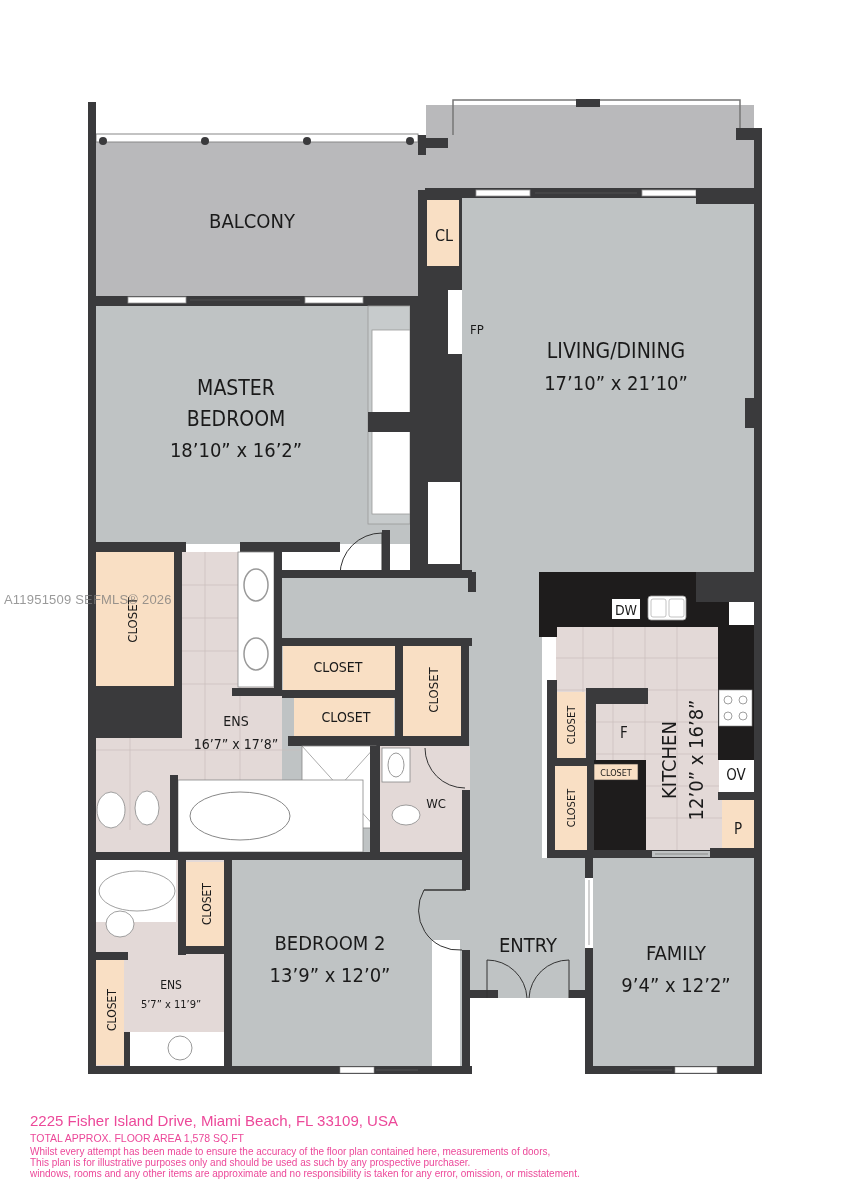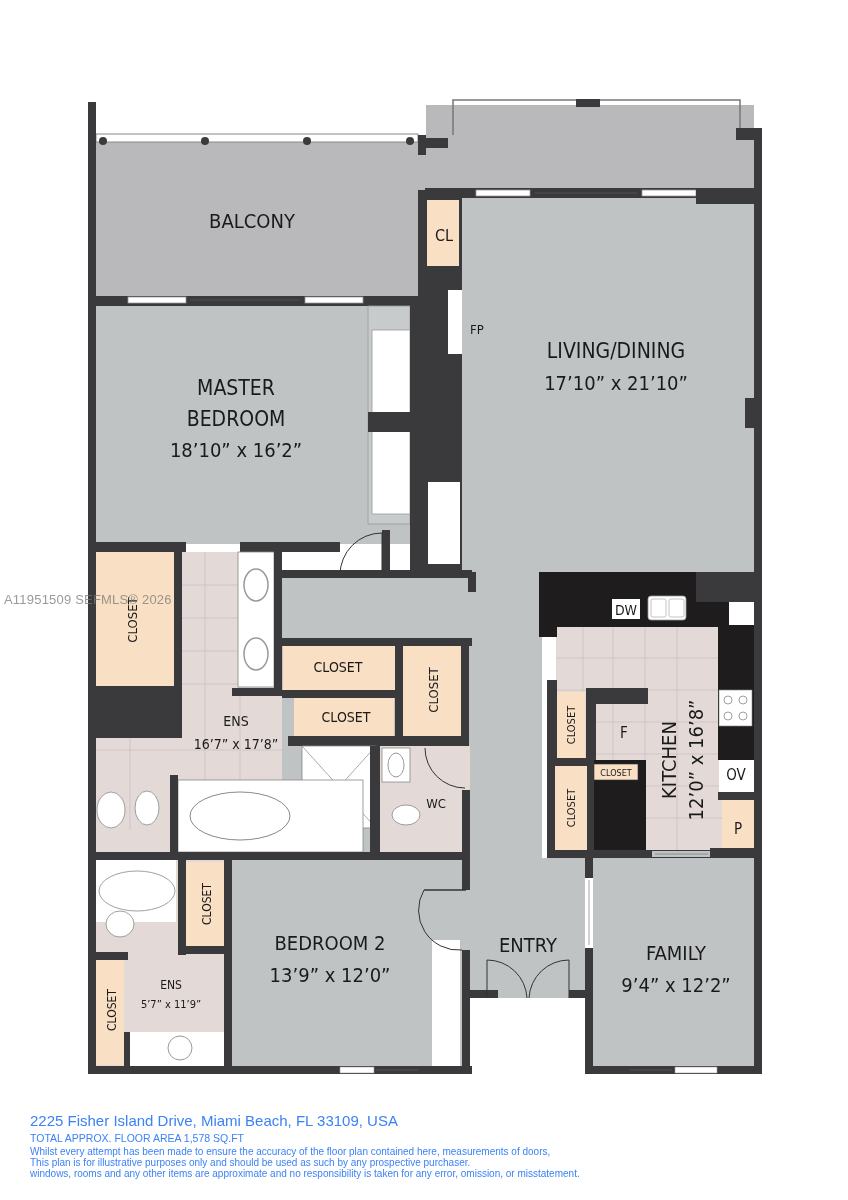--- a/index.html
+++ b/index.html
@@ -1,19 +1,19 @@
 <!DOCTYPE html>
 <html><head>
 <meta charset="utf-8">
 <style>
   html,body{margin:0;padding:0;background:#fff;}
   body{width:848px;height:1200px;position:relative;overflow:hidden;font-family:"Liberation Sans",sans-serif;}
   #plan{position:absolute;left:0;top:0;width:848px;height:1100px;}
   .lbl{font-family:"DejaVu Sans Condensed","DejaVu Sans",sans-serif;fill:#1a1a1a;}
-  .footer{position:absolute;left:30px;top:1112px;width:800px;color:#3b82f6;}
+  .footer{position:absolute;left:30px;top:1112px;width:800px;color:#ec4899;}
   .addr{font-size:15px;line-height:18px;}
   .area{font-size:10.5px;line-height:14px;margin-top:1px;}
   .disc{font-size:10px;line-height:11px;margin-top:1px;}
   .wm{position:absolute;left:4px;top:592px;font-size:13px;color:rgba(120,120,120,.75);letter-spacing:.2px;}
 </style>
 </head>
 <body>
 
 <svg id="plan" viewBox="0 0 848 1100" xmlns="http://www.w3.org/2000/svg">
 

